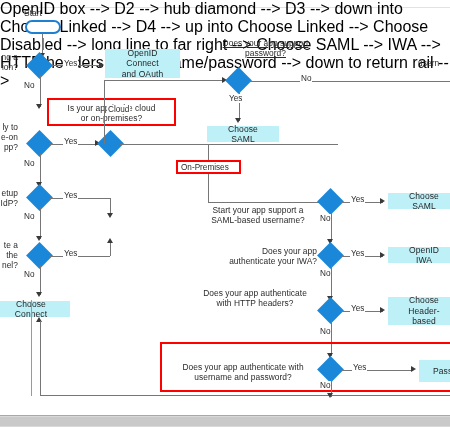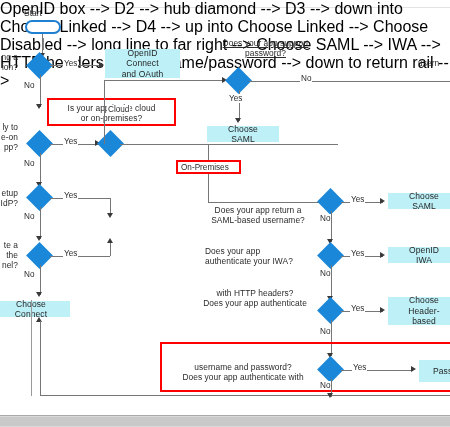--- a/index.html
+++ b/index.html
@@ -305,60 +305,60 @@
     <div class="edgelabel" style="left:180px; top:163px; background:transparent;">On-Premises</div>
 
     
     <div class="line v" style="left:208px; top:144px; height:16px;"></div>
     <div class="line v" style="left:208px; top:174px; height:28px;"></div>
     <div class="line h" style="left:208px; top:201.5px; width:118px;"></div>
     <div class="arrow right" style="left:322px; top:198px;"></div>
 
     
     <div class="qlabel" style="left:198px; top:205px; width:120px; text-align:center;">
-      <div>Does your app return a</div>
+      <div>Start your app support a</div>
       <div>SAML-based username?</div>
     </div>
     <div class="node diamond" style="left:321px; top:192px; width:19px; height:19px;"></div>
 
     <div class="line h" style="left:341px; top:201.5px; width:42px;"></div>
     <div class="edgelabel" style="left:350px; top:195px;">Yes</div>
     <div class="arrow right" style="left:380px; top:198px;"></div>
     <div class="node cyanbox" style="left:388px; top:193px; width:72px; height:16px; justify-content:flex-start;">
       <div>Choose SAML</div>
     </div>
 
      IWA --&gt;
     <div class="line v" style="left:330.5px; top:211px; height:31px;"></div>
     <div class="edgelabel" style="left:319px; top:214px;">No</div>
     <div class="arrow down" style="left:327px; top:239px;"></div>
 
     
-    <div class="qlabel" style="left:205px; top:246px; width:112px; text-align:left;">
+    <div class="qlabel" style="left:205px; top:246px; width:112px; text-align:right;">
       <div>Does your app</div>
       <div>authenticate your IWA?</div>
     </div>
     <div class="node diamond" style="left:321px; top:246px; width:19px; height:19px;"></div>
 
     <div class="line h" style="left:341px; top:255.5px; width:42px;"></div>
     <div class="edgelabel" style="left:350px; top:249px;">Yes</div>
     <div class="arrow right" style="left:380px; top:252px;"></div>
     <div class="node cyanbox" style="left:388px; top:247px; width:72px; height:16px; justify-content:flex-start;">
       <div>OpenID IWA</div>
     </div>
 
      HTTP headers --&gt;
     <div class="line v" style="left:330.5px; top:265px; height:34px;"></div>
     <div class="edgelabel" style="left:319px; top:269px;">No</div>
     <div class="arrow down" style="left:327px; top:296px;"></div>
 
     
     <div class="qlabel" style="left:193px; top:288px; width:124px; text-align:center;">
+      <div>Does your app authenticate</div>
       <div>with HTTP headers?</div>
-      <div>Does your app authenticate</div>
     </div>
     <div class="node diamond" style="left:321px; top:301px; width:19px; height:19px;"></div>
 
     <div class="line h" style="left:341px; top:310.5px; width:42px;"></div>
     <div class="edgelabel" style="left:350px; top:304px;">Yes</div>
     <div class="arrow right" style="left:380px; top:307px;"></div>
     <div class="node cyanbox" style="left:388px; top:297px; width:72px; height:28px; justify-content:flex-start;">
       <div style="text-align:center; width:100%;">
         <div>Choose</div>
         <div>Header-based</div>
@@ -368,22 +368,22 @@
      username/password --&gt;
     <div class="line v" style="left:330.5px; top:320px; height:36px;"></div>
     <div class="edgelabel" style="left:319px; top:327px;">No</div>
     <div class="arrow down" style="left:327px; top:353px;"></div>
 
     
     <div class="redbox" style="left:160px; top:342px; width:300px; height:50px;"></div>
 
     
     <div class="qlabel" style="left:168px; top:362px; width:150px; text-align:center;">
+      <div>Does your app authenticate with</div>
       <div>username and password?</div>
-      <div>Does your app authenticate with</div>
     </div>
     <div class="node diamond" style="left:321px; top:360px; width:19px; height:19px;"></div>
 
     <div class="line h" style="left:341px; top:369.5px; width:72px;"></div>
     <div class="edgelabel" style="left:352px; top:363px;">Yes</div>
     <div class="arrow right" style="left:411px; top:366px;"></div>
     <div class="node cyanbox" style="left:419px; top:360px; width:45px; height:22px; justify-content:flex-start;">
       <div>Pass</div>
     </div>
 

